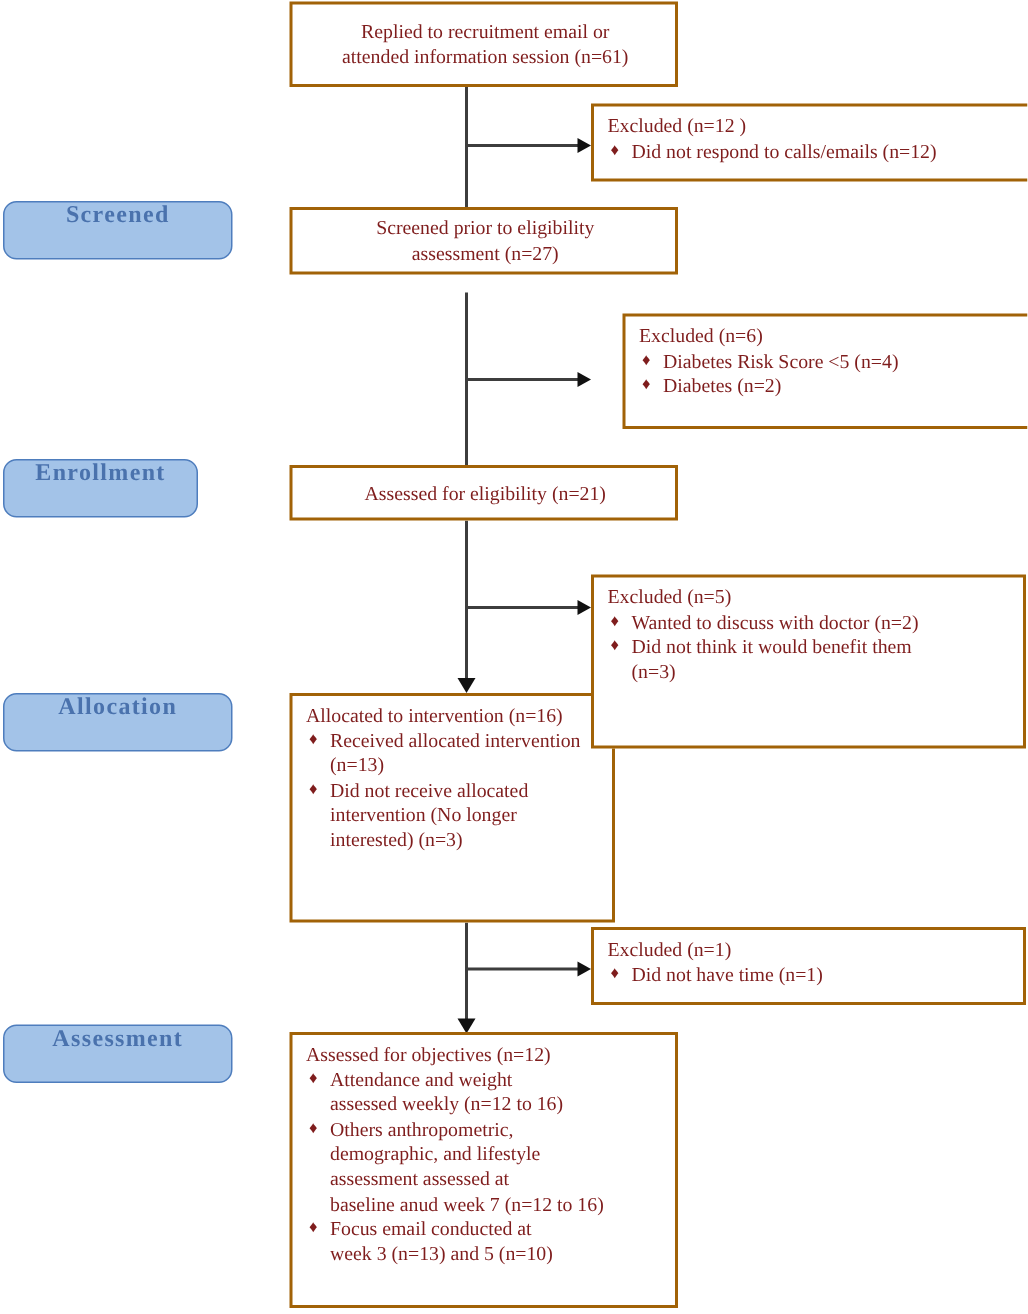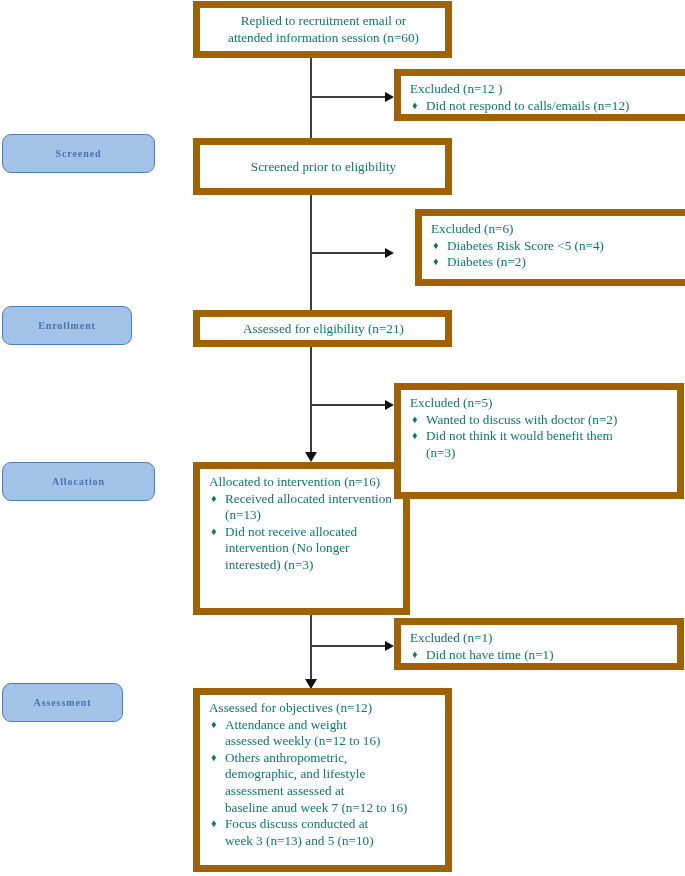--- a/index.html
+++ b/index.html
@@ -14,25 +14,25 @@
     background: #ffffff;
     font-family: "Liberation Serif", "DejaVu Serif", serif;
     color: #000000;
     overflow: hidden;
   }
 
   
   .fbox {
     position: absolute;
     box-sizing: border-box;
-    border: 7px solid #a16207;
+    border: 2px solid #a16207;
     background: #ffffff;
     font-size: 13.2px;
     line-height: 16.6px;
-    color: #0f766e;
+    color: #7f1d1d;
   }
   .fbox.center {
     display: flex;
     align-items: center;
     justify-content: center;
     text-align: center;
   }
   .fbox .inner {
     padding: 5px 7px 4px 9px;
   }
@@ -59,25 +59,25 @@
   .blist li .btext { display: block; }
 
   
   .stage {
     position: absolute;
     box-sizing: border-box;
     background: #a3c3e8;
     border: 1px solid #4e7dbd;
     border-radius: 9px;
     display: flex;
-    align-items: center;
+    align-items: flex-start;
     justify-content: center;
     color: #4a72ad;
     font-weight: bold;
-    font-size: 10px;
+    font-size: 16px;
     letter-spacing: 0.9px;
   }
 
   
   .vline {
     position: absolute;
     width: 2px;
     background: #3d3d3d;
   }
   .hline {
@@ -127,34 +127,35 @@
 
   <div class="stage" style="left:2px; top:134px; width:153px; height:39px;">
     <span>Screened</span>
   </div>
   <div class="stage" style="left:2px; top:306px; width:130px; height:39px;">
     <span>Enrollment</span>
   </div>
   <div class="stage" style="left:2px; top:462px; width:153px; height:39px;">
     <span>Allocation</span>
   </div>
-  <div class="stage" style="left:2px; top:683px; width:121px; height:39px;">
+  <div class="stage" style="left:2px; top:683px; width:153px; height:39px;">
     <span>Assessment</span>
   </div>
 
   <div class="fbox center" style="left:193px; top:1px; width:259px; height:57px;">
     <div class="inner">
       <span class="boxline">Replied to recruitment email or</span>
-      <span class="boxline">attended information session (n=60)</span>
-    </div>
-  </div>
-
-  <div class="fbox center" style="left:193px; top:138px; width:259px; height:57px;">
+      <span class="boxline">attended information session (n=61)</span>
+    </div>
+  </div>
+
+  <div class="fbox center" style="left:193px; top:138px; width:259px; height:45px;">
     <div class="inner">
       <span class="boxline">Screened prior to eligibility</span>
+      <span class="boxline">assessment (n=27)</span>
     </div>
   </div>
 
   <div class="fbox center" style="left:193px; top:310px; width:259px; height:37px;">
     <div class="inner">
       <span class="boxline">Assessed for eligibility (n=21)</span>
     </div>
   </div>
 
   <div class="fbox" style="left:193px; top:462px; width:217px; height:153px;">
@@ -187,21 +188,21 @@
         </li>
         <li>
           <span class="bullet">♦</span>
           <span class="btext">Others anthropometric,</span>
           <span class="btext">demographic, and lifestyle</span>
           <span class="btext">assessment assessed at</span>
           <span class="btext">baseline anud week 7 (n=12 to 16)</span>
         </li>
         <li>
           <span class="bullet">♦</span>
-          <span class="btext">Focus discuss conducted at</span>
+          <span class="btext">Focus email conducted at</span>
           <span class="btext">week 3 (n=13) and 5 (n=10)</span>
         </li>
       </ul>
     </div>
   </div>
 
   <div class="fbox" style="left:394px; top:69px; width:316px; height:52px;">
     <div class="inner">
       <span class="boxline">Excluded  (n=12 )</span>
       <ul class="blist">

